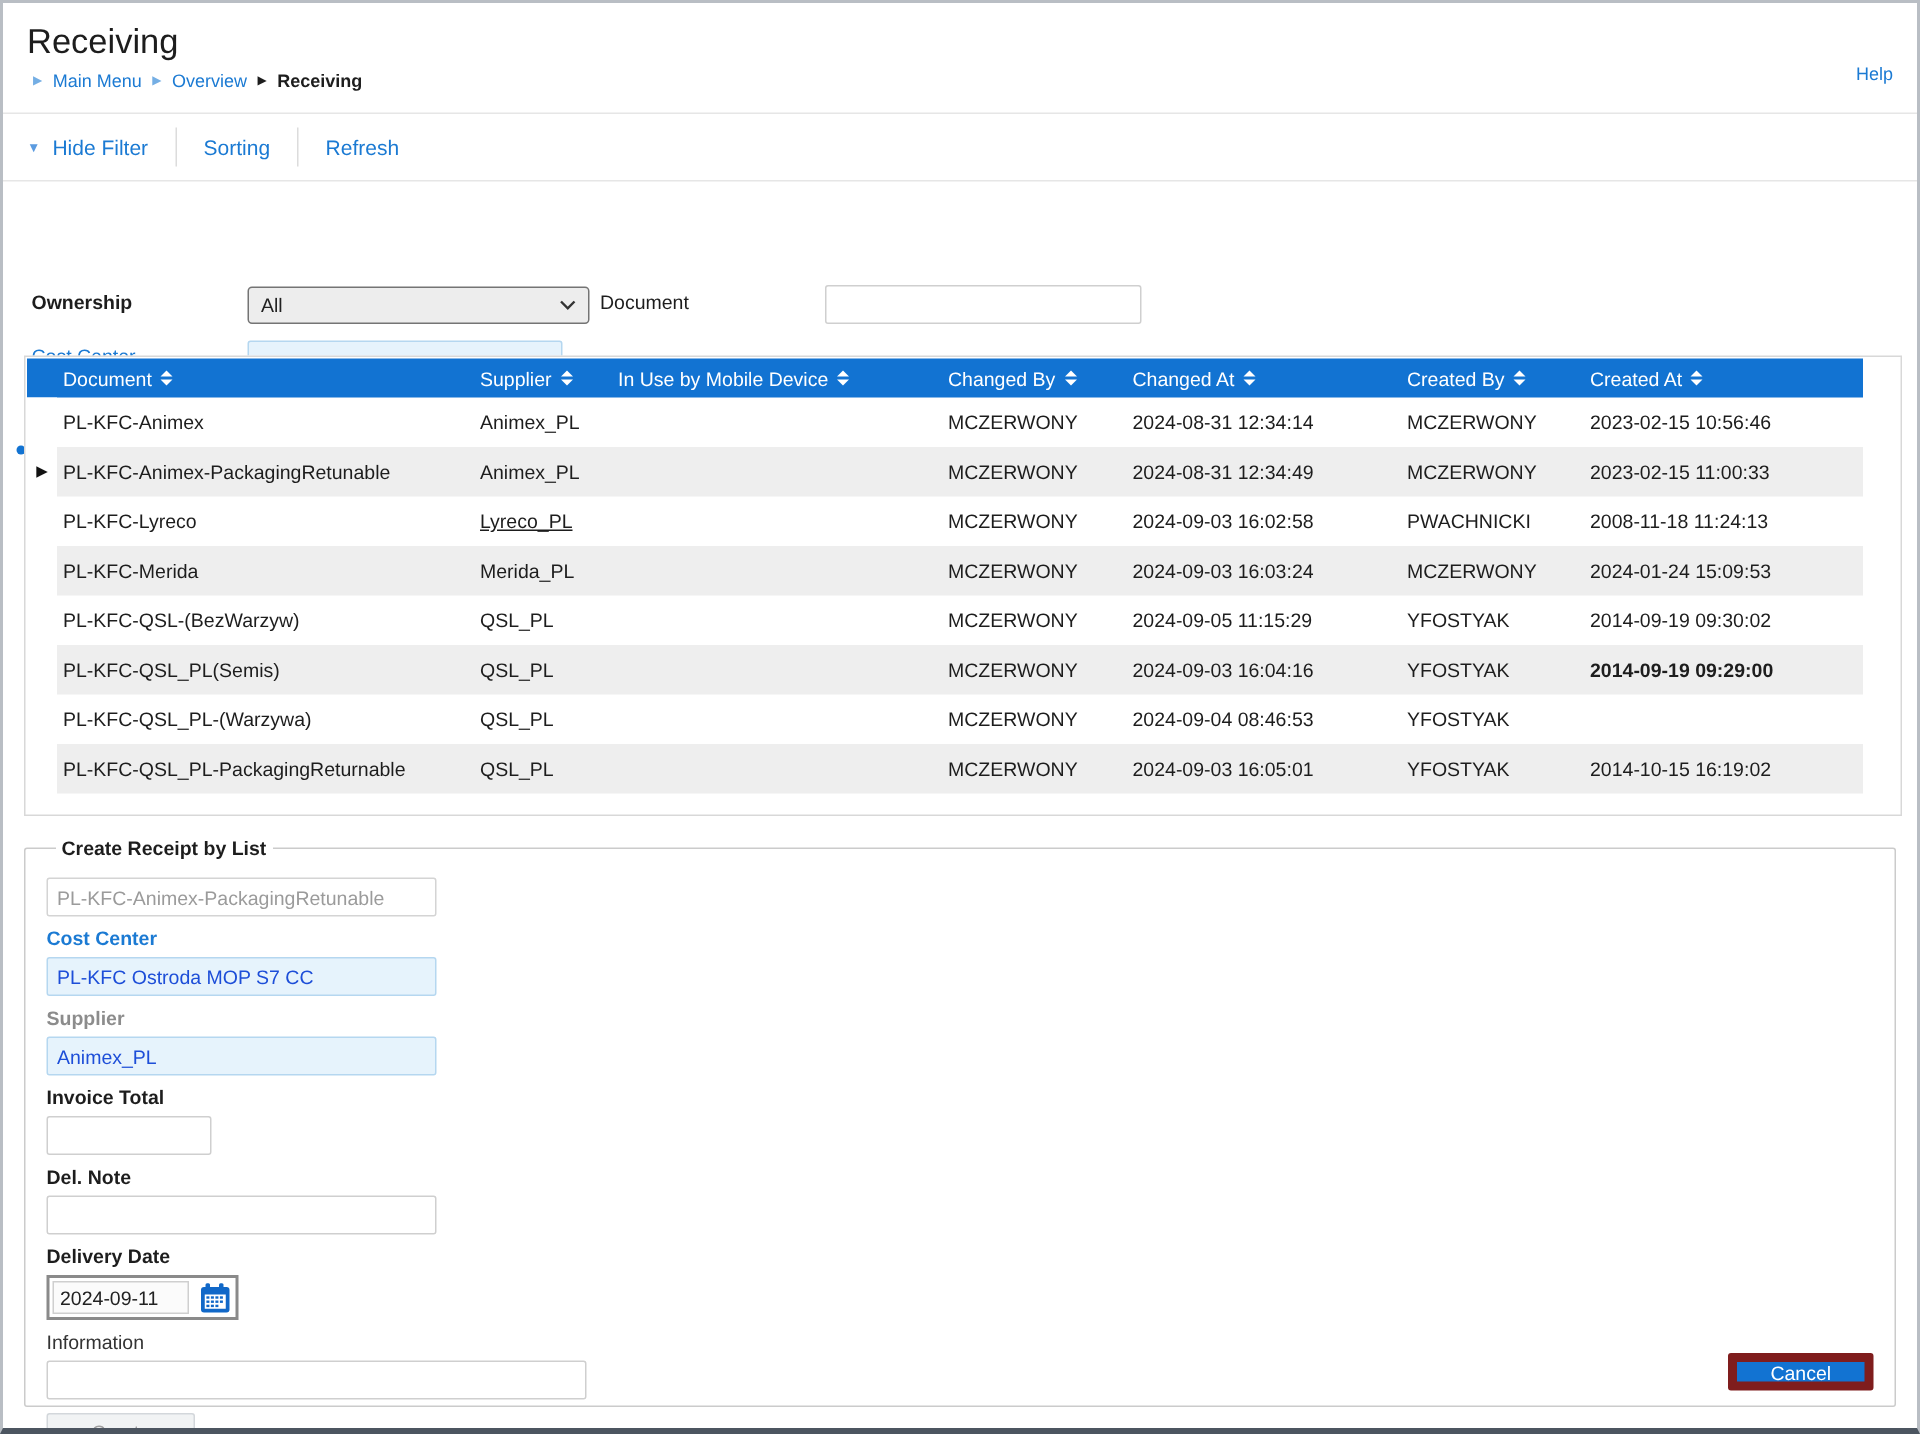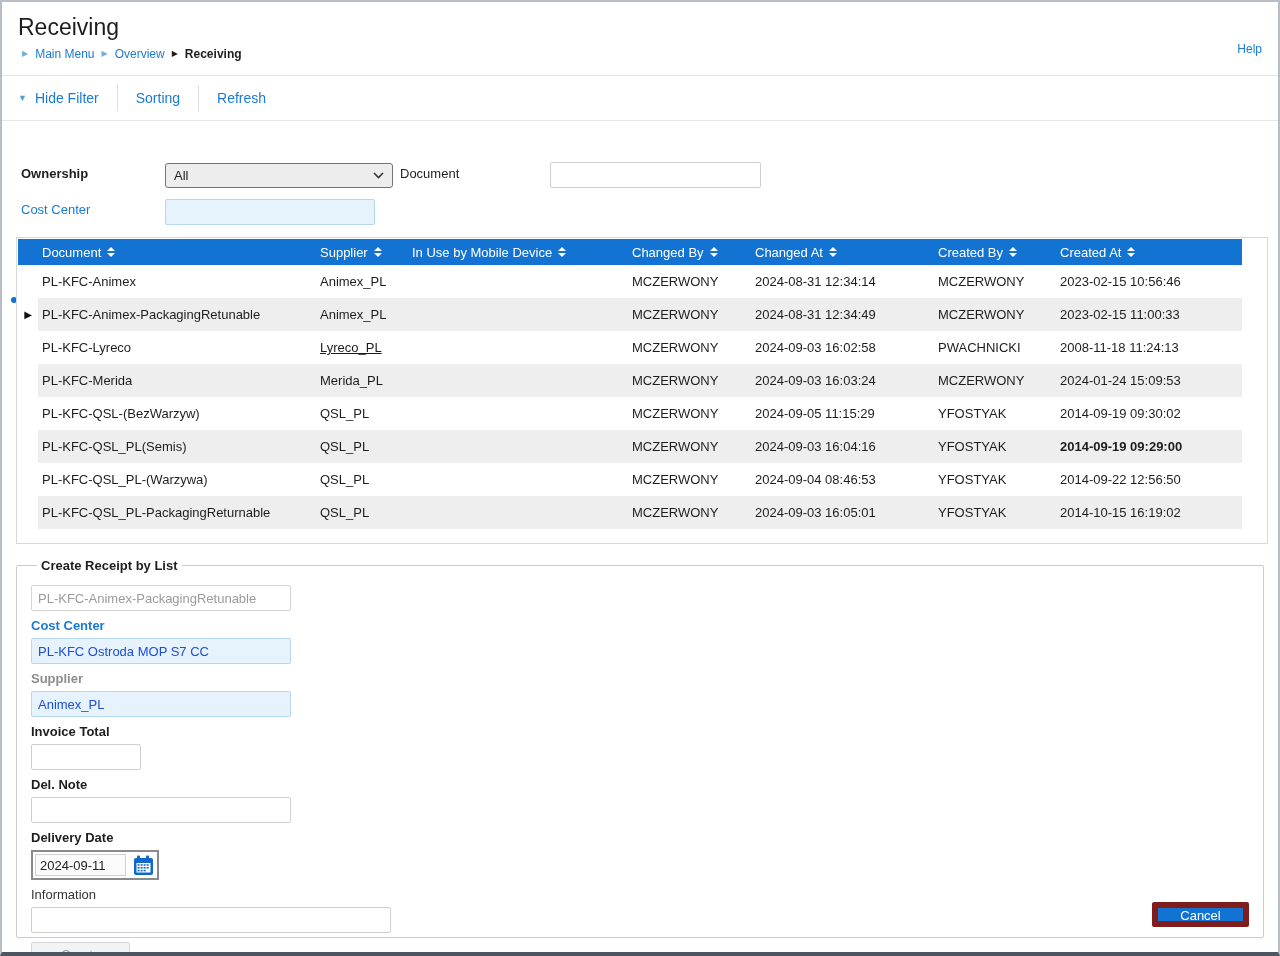--- a/index.html
+++ b/index.html
@@ -22,21 +22,21 @@
 
   
   .toolbar { display:flex; align-items:center; height:44px; padding-left:16px; }
   .tb-item { display:flex; align-items:center; gap:8px; color:#1b7ad3; font-size:14px; cursor:pointer; padding:0 18px; }
   .tb-item:first-child { padding-left:0; }
   .tb-sep { width:1px; height:26px; background:#dcdcdc; }
   .tb-caret { font-size:9px; color:#5b9be0; line-height:1; }
 
   
   .filter-panel { margin-top:38px; position:relative; height:78px; }
-  .f-row { position:absolute; display:flex; align-items:center; }
+  .f-row { position:absolute; display:flex; align-items:center;margin-top:28px; }
   .lbl { font-size:13px; }
   .lbl.bold { font-weight:700; color:#1d1d1d; }
   .lbl.blue { color:#1b7ad3; }
   .ownership-select {
     width:228px; height:25px; background:#ededed; border:1px solid #747474; border-radius:3px;
     display:flex; align-items:center; justify-content:space-between; padding:0 8px; font-size:13px; cursor:pointer;
   }
   .text-input {
     height:26px; border:1px solid #cfcfcf; border-radius:2px; background:#fff;
     font-size:13px; padding:0 6px; font-family:inherit; color:#1d4ed8;
@@ -271,21 +271,20 @@
           </div>
           <div class="t-row">
             <div class="t-gutter"></div>
             <div class="t-cells">
               <div class="td" style="width: 282px; padding-left: 4px;">PL-KFC-QSL_PL-(Warzywa)</div>
               <div class="td" style="width: 92px;">QSL_PL</div>
               <div class="td" style="width: 220px;"></div>
               <div class="td" style="width: 123px;">MCZERWONY</div>
               <div class="td" style="width: 183px;">2024-09-04 08:46:53</div>
               <div class="td" style="width: 122px;">YFOSTYAK</div>
-              <div class="td" style="width: 182px;">2014-09-22 12:56:50</div>
             </div>
           </div>
           <div class="t-row striped">
             <div class="t-gutter"></div>
             <div class="t-cells">
               <div class="td" style="width: 282px; padding-left: 4px;">PL-KFC-QSL_PL-PackagingReturnable</div>
               <div class="td" style="width: 92px;">QSL_PL</div>
               <div class="td" style="width: 220px;"></div>
               <div class="td" style="width: 123px;">MCZERWONY</div>
               <div class="td" style="width: 183px;">2024-09-03 16:05:01</div>

